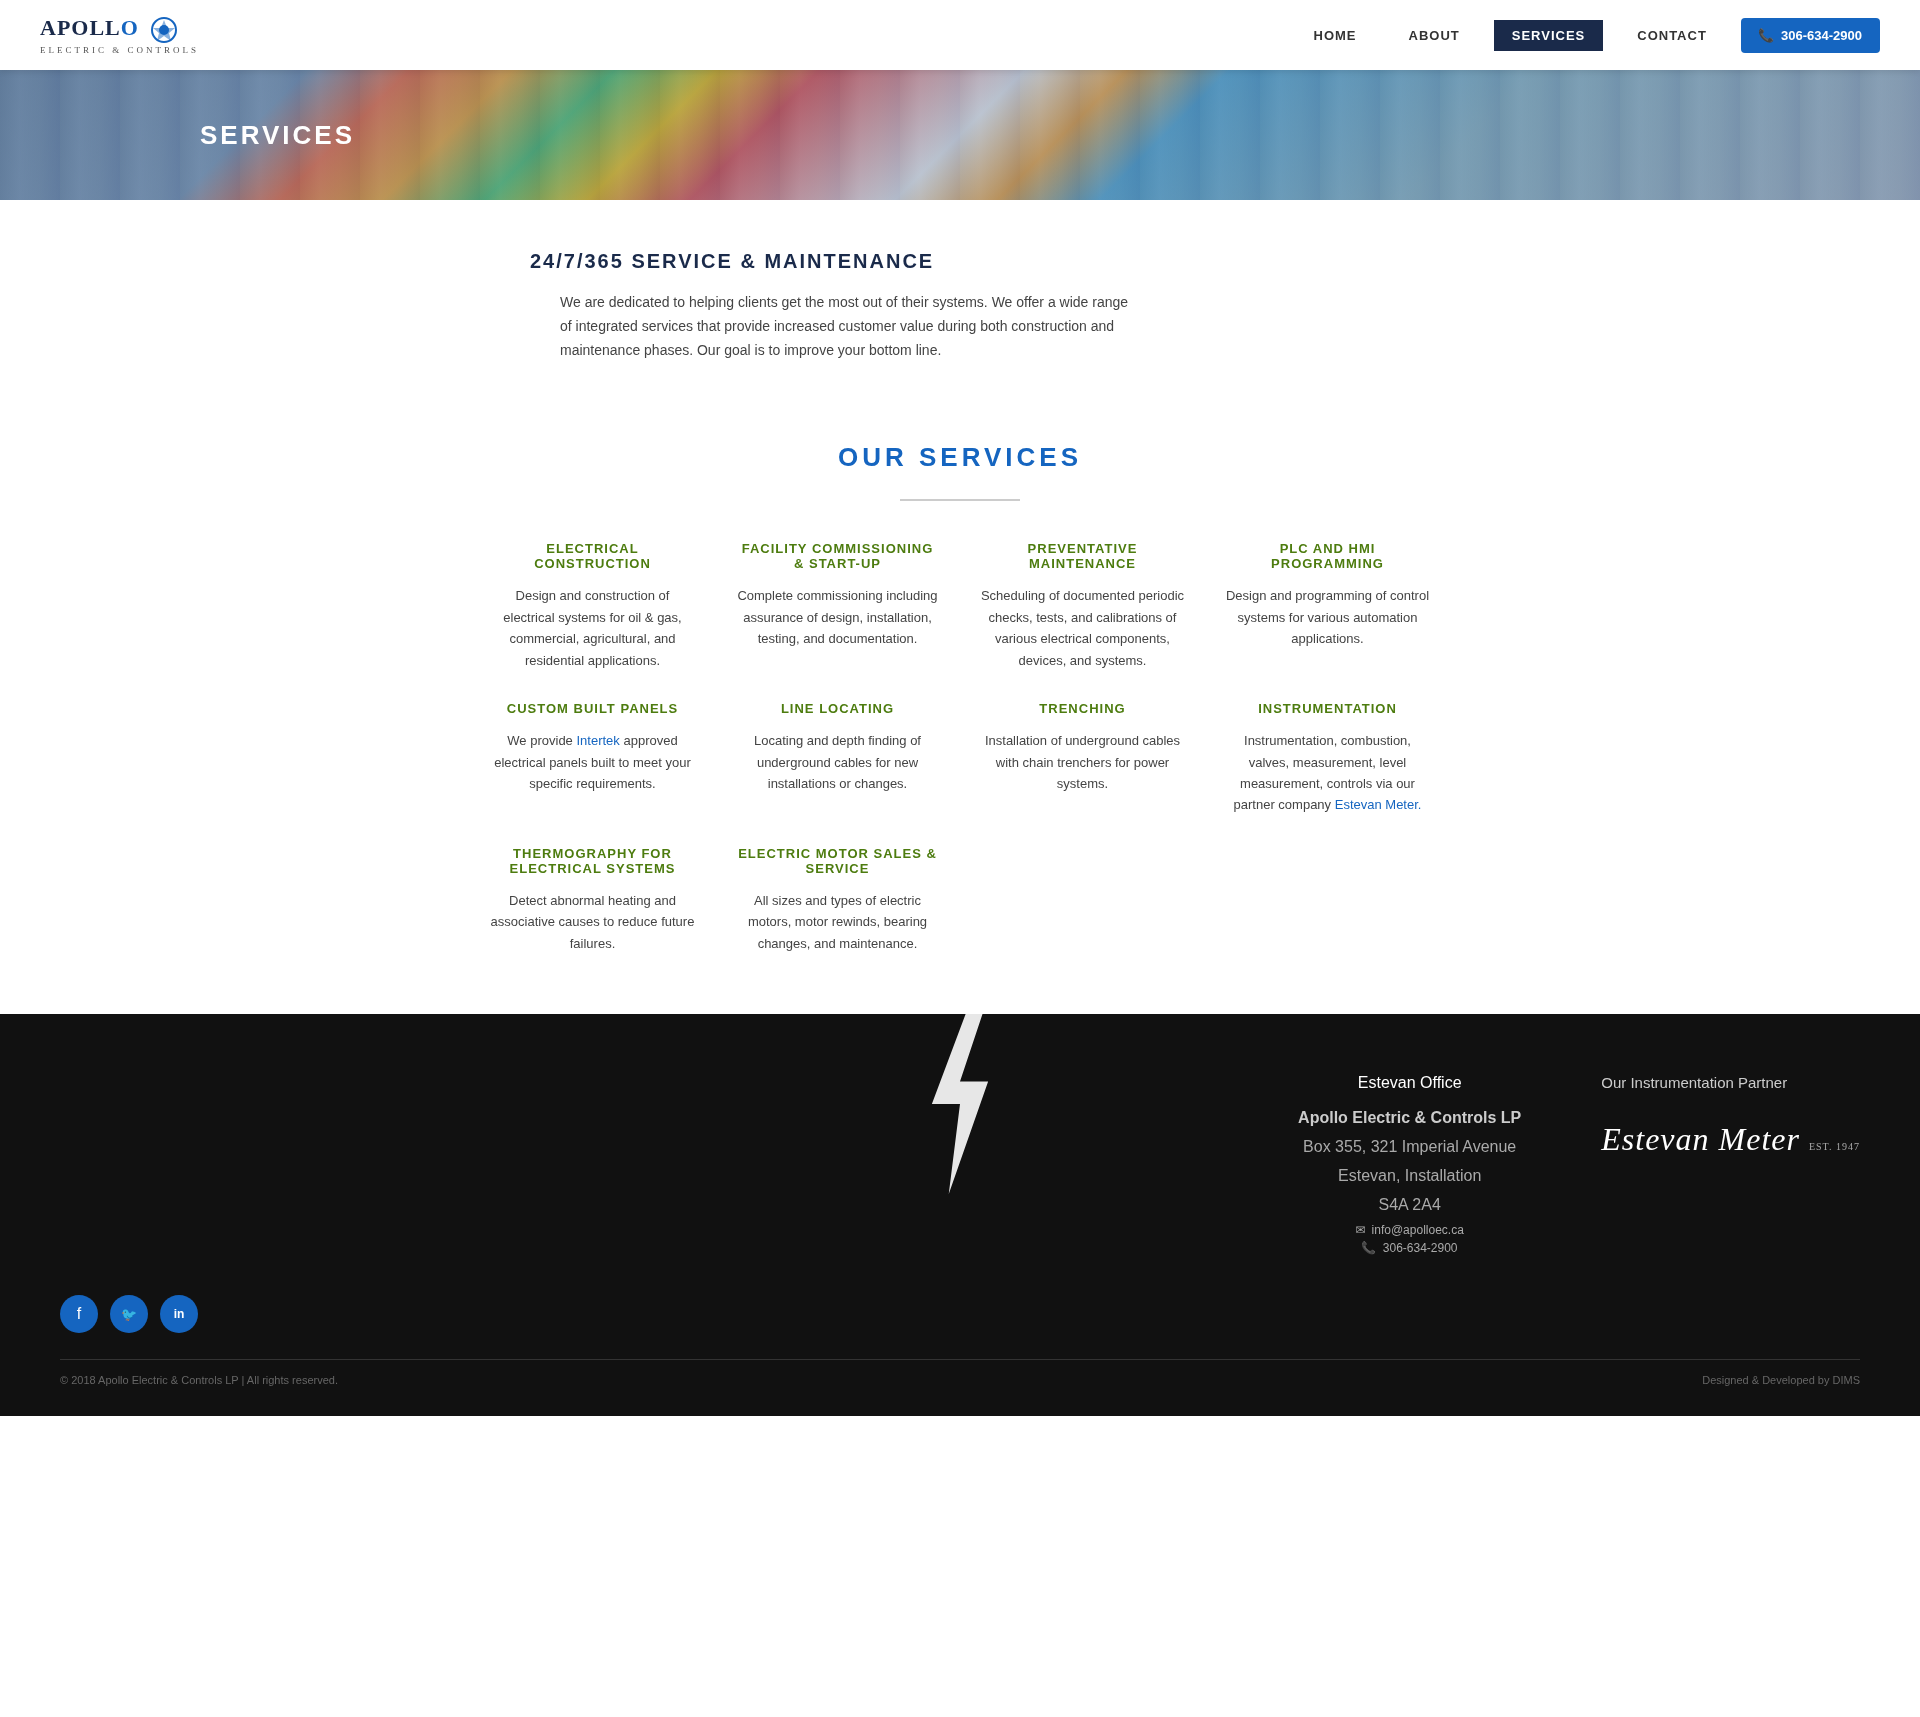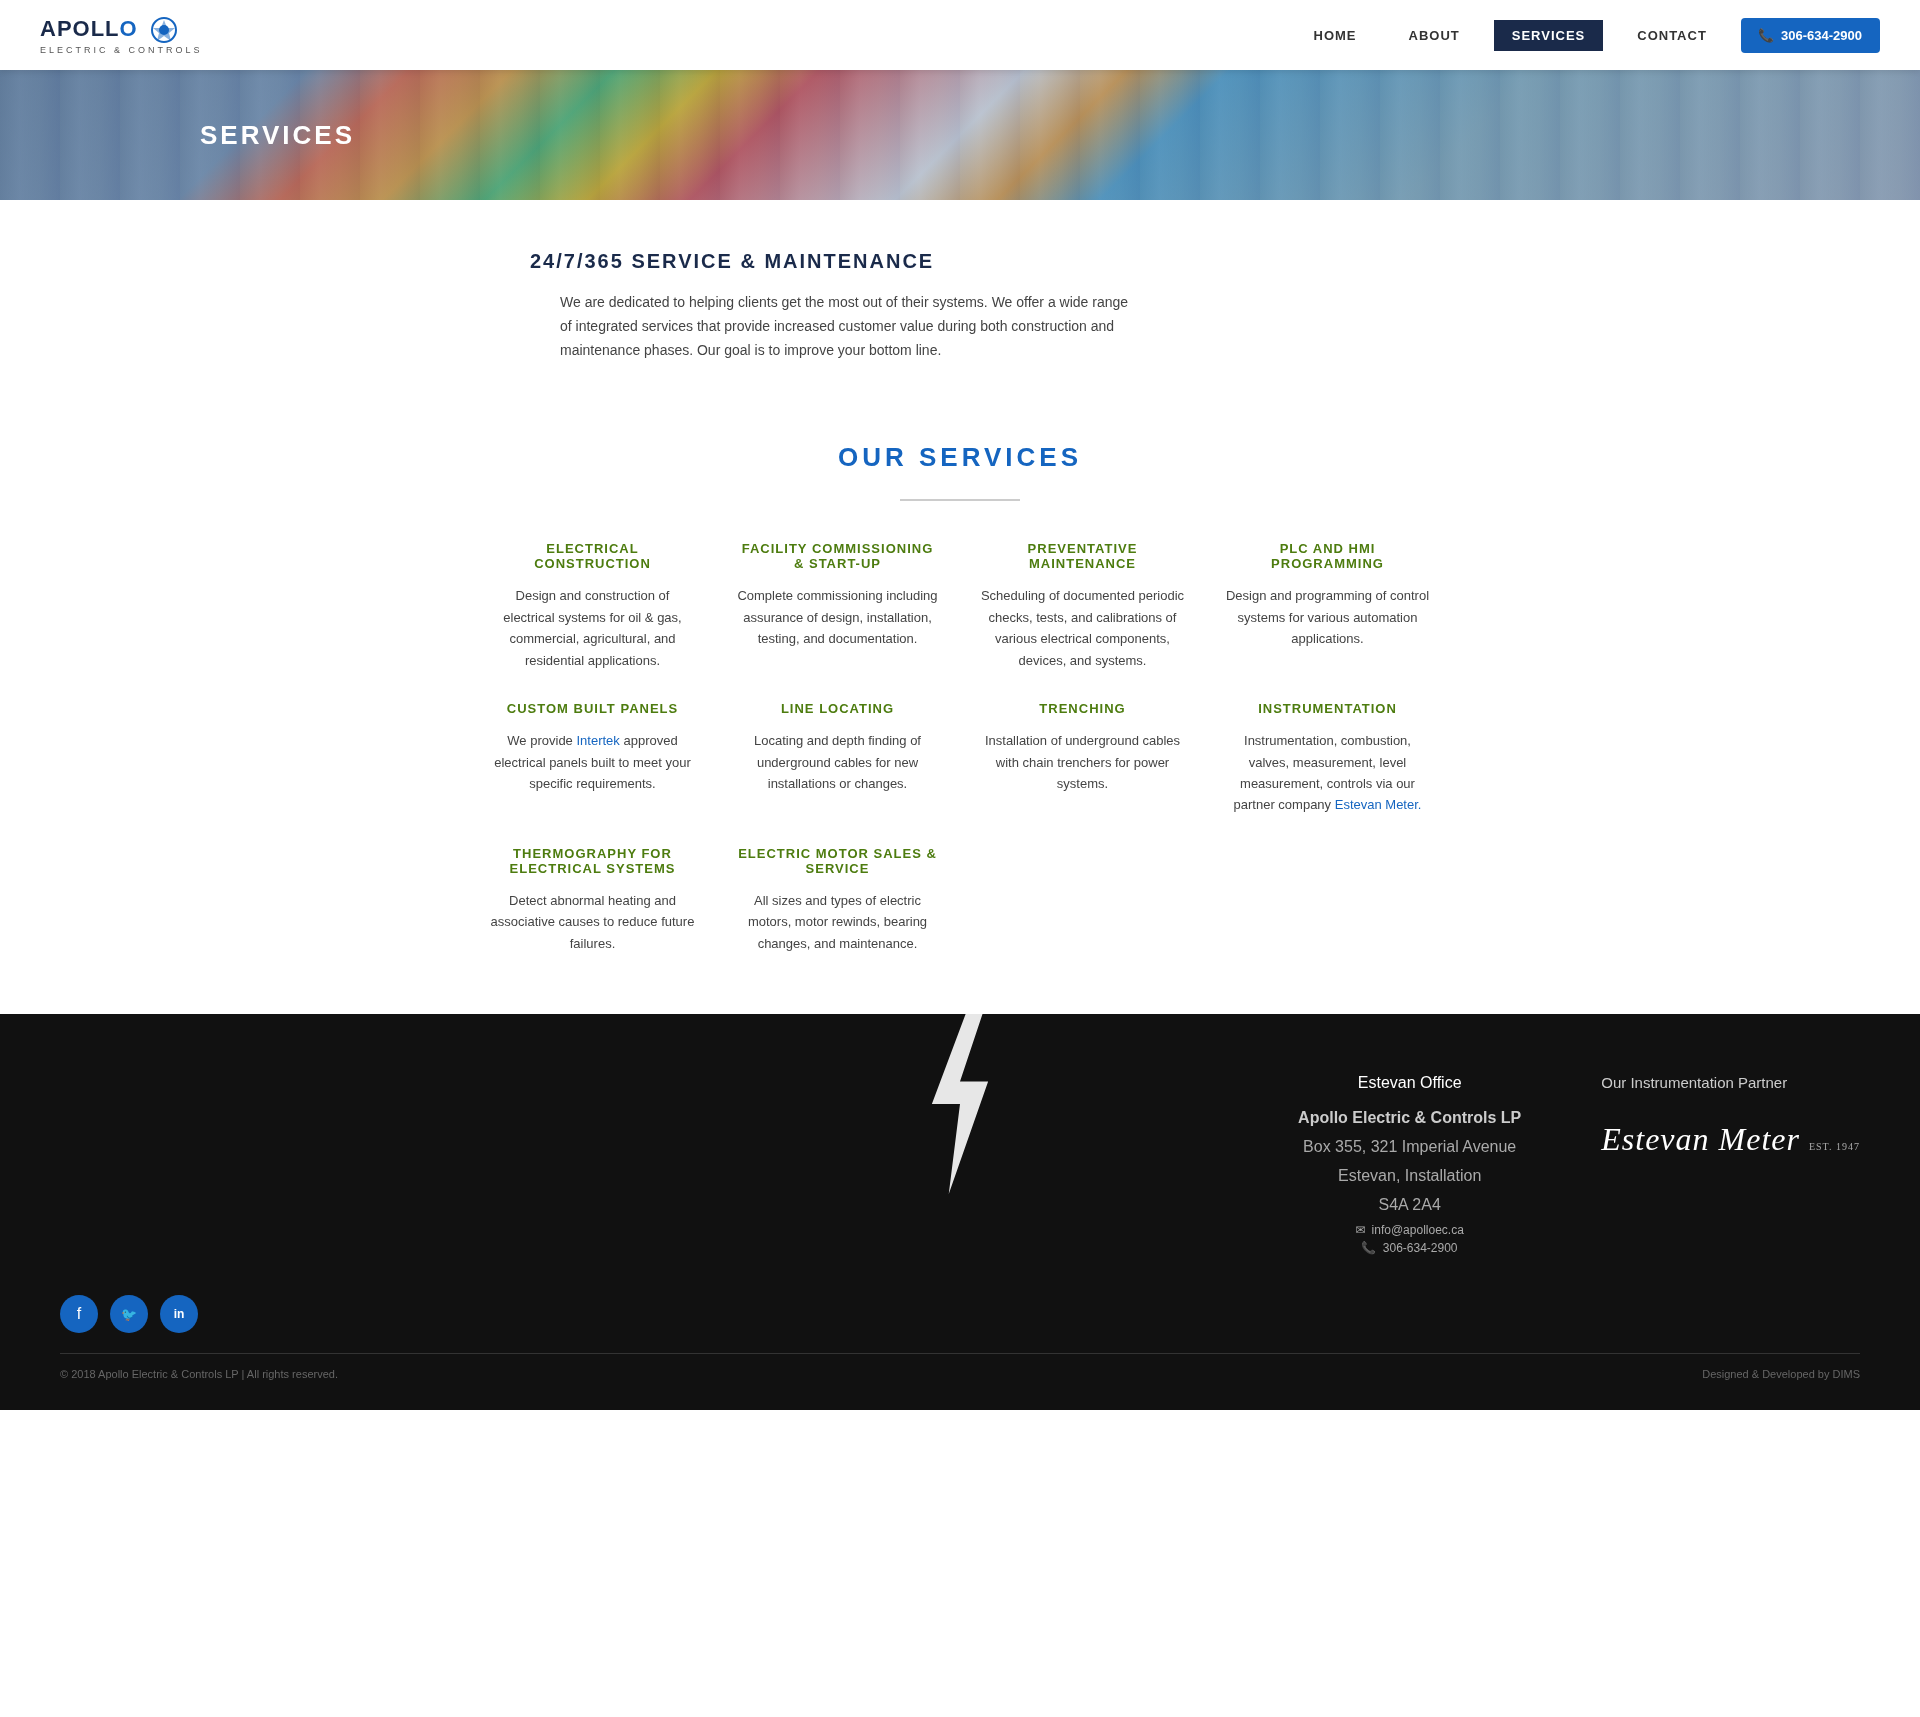--- a/index.html
+++ b/index.html
@@ -13,20 +13,21 @@
       padding: 0 40px;
       height: 70px;
       background: #fff;
       box-shadow: 0 2px 6px rgba(0,0,0,0.1);
       position: relative;
       z-index: 10;
     }
     .logo-area {
       display: flex;
       align-items: flex-end;
+      font-family: Liberation Serif, serif;
     }
     .logo-text {
       font-size: 22px;
       font-weight: 900;
       color: #1a2a4a;
       letter-spacing: 1px;
     }
     .logo-text span.blue { color: #1565c0; }
     .logo-sub {
       font-size: 9px;
@@ -250,21 +251,21 @@
       border-radius: 50%;
       background: #1565c0;
       display: flex;
       align-items: center;
       justify-content: center;
       color: #fff;
       font-size: 16px;
       cursor: pointer;
     }
     .footer-bottom {
-      margin-top: 20px;
+      margin-top: 26px;
       border-top: 1px solid #333;
       padding-top: 14px;
       display: flex;
       justify-content: space-between;
       font-size: 11px;
       color: #666;
     }
   </style>
 </head>
 <body>

